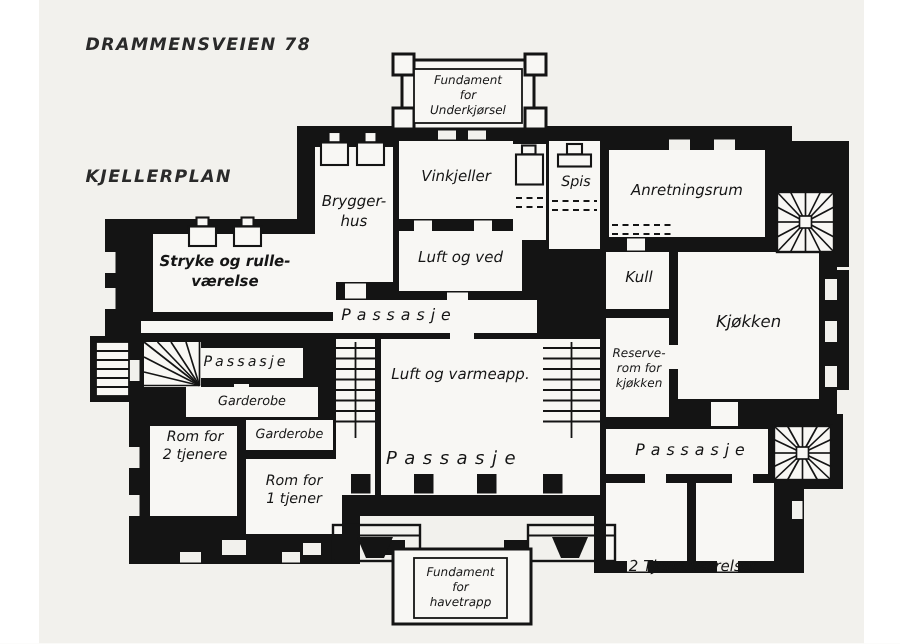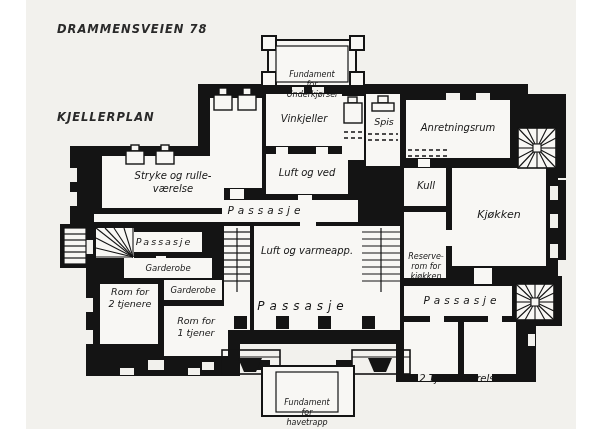--- a/index.html
+++ b/index.html
@@ -8,21 +8,21 @@
   .scan{position:absolute;left:26px;top:0;width:550px;height:429px;background:#f2f1ed;}
   svg{position:absolute;left:0;top:0;}
   .labels{position:absolute;left:0;top:0;width:600px;height:429px;pointer-events:none;}
   .lbl{position:absolute;transform:translate(-50%,-50%);white-space:pre-line;
        text-align:center;font-style:italic;color:#151515;font-size:10px;line-height:1.25;}
   .title-lbl{position:absolute;font-style:italic;font-weight:600;color:#2a2a2a;
        font-size:11.5px;letter-spacing:1px;white-space:nowrap;}
   .spread{letter-spacing:4px;font-size:10.5px;}
   .spread-big{letter-spacing:5px;font-size:12px;}
   .sm{font-size:8.5px;}
-  .xs{font-size:8px;margin-top:21px;}
+  .xs{font-size:8px;}
   .md{font-size:11px;}
 </style>
 </head>
 <body>
 
 <div class="stage">
   <div class="scan"></div>
 
   <svg width="600" height="429" viewBox="0 0 600 429">
 
@@ -272,30 +272,32 @@
     <div class="title-lbl" style="left:57px;top:22px;">DRAMMENSVEIEN 78</div>
     <div class="title-lbl" style="left:57px;top:62px;margin-top:48px;">KJELLERPLAN</div>
 
     <div class="lbl xs" style="left:312px;top:64px;">Fundament
 for
 Underkjørsel</div>
     <div class="lbl xs" style="left:307px;top:392px;">Fundament
 for
 havetrapp</div>
 
+    <div class="lbl" style="left:236px;top:142px;">Brygger-
+hus</div>
     <div class="lbl" style="left:304px;top:119px;">Vinkjeller</div>
     <div class="lbl" style="left:307px;top:173px;">Luft og ved</div>
     <div class="lbl" style="left:384px;top:122px;font-size:9.5px;">Spis</div>
     <div class="lbl" style="left:458px;top:128px;">Anretningsrum</div>
     <div class="lbl" style="left:426px;top:186px;">Kull</div>
     <div class="lbl md" style="left:499px;top:215px;">Kjøkken</div>
     <div class="lbl xs" style="left:426px;top:246px;">Reserve-
 rom for
 kjøkken</div>
-    <div class="lbl" style="left:173px;top:182px;">Stryke og rulle-
+    <div class="lbl" style="left:150px;top:182px;font-weight:bold;">Stryke og rulle-
 værelse</div>
     <div class="lbl spread" style="left:266px;top:211px;">Passasje</div>
     <div class="lbl" style="left:164px;top:242px;letter-spacing:2px;font-size:9.5px;">Passasje</div>
     <div class="lbl sm" style="left:168px;top:268px;">Garderobe</div>
     <div class="lbl sm" style="left:130px;top:298px;font-size:9.5px;">Rom for
 2 tjenere</div>
     <div class="lbl sm" style="left:193px;top:290px;">Garderobe</div>
     <div class="lbl sm" style="left:196px;top:327px;font-size:9.5px;">Rom for
 1 tjener</div>
     <div class="lbl" style="left:307px;top:251px;text-align:center;">Luft og varmeapp.</div>

